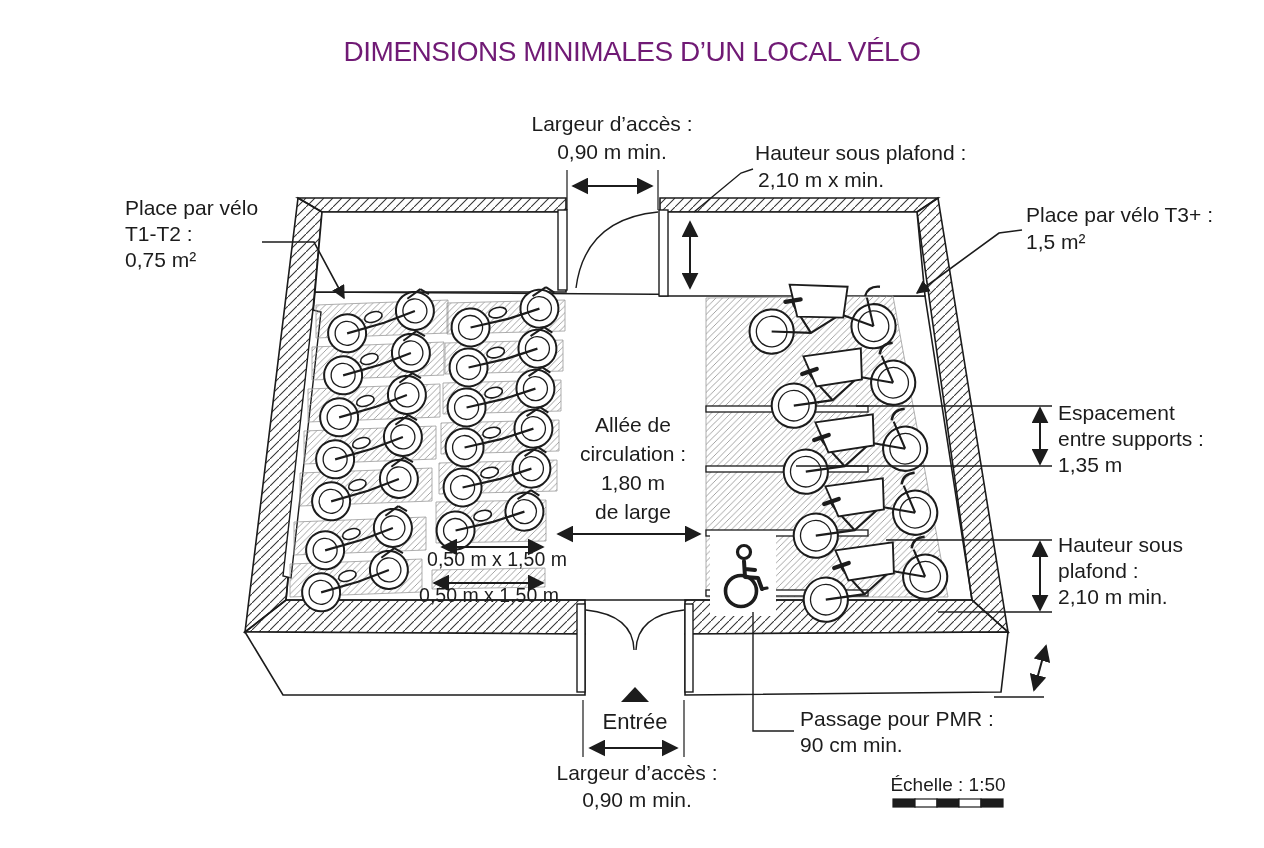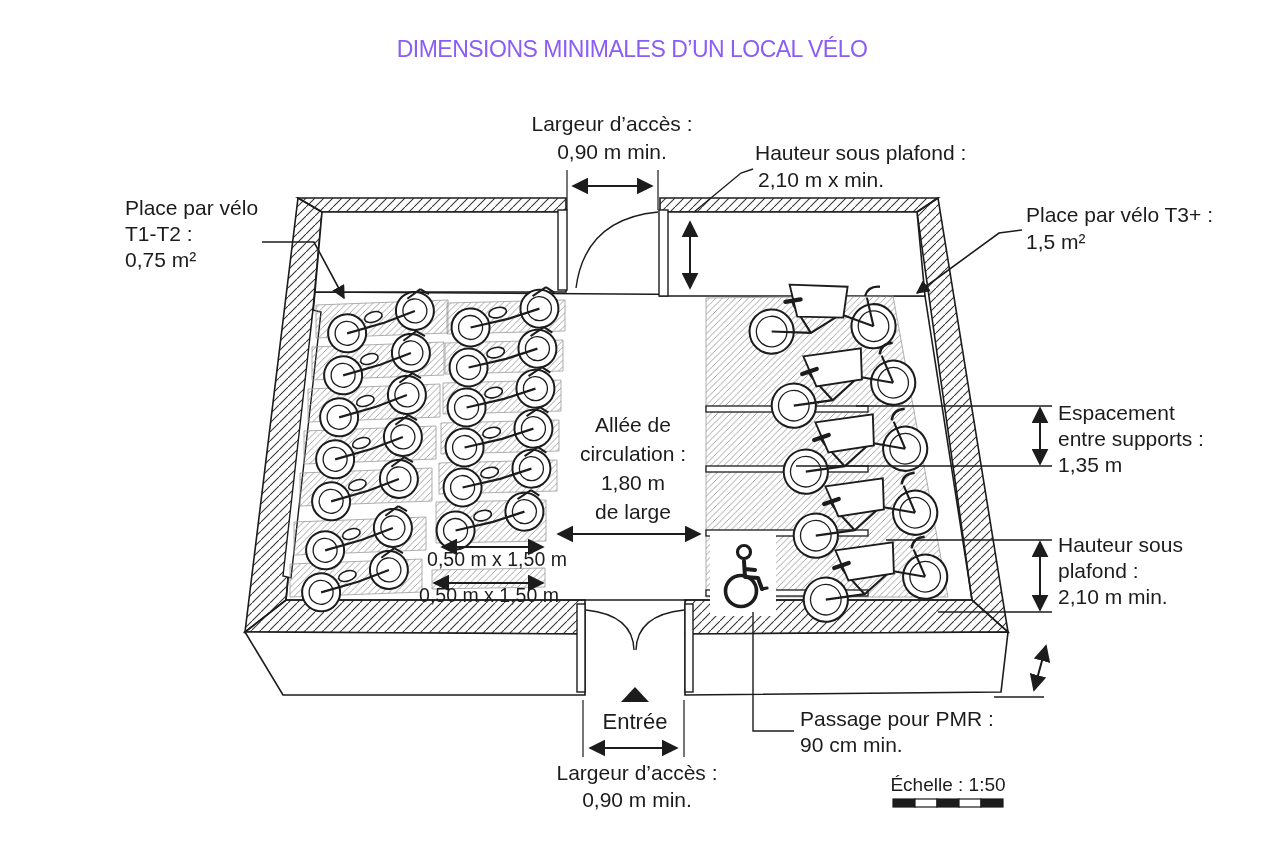--- a/index.html
+++ b/index.html
@@ -1,19 +1,19 @@
 <!DOCTYPE html>
 <html><head>
 <meta charset="utf-8">
 <style>
   html,body{margin:0;padding:0;background:#ffffff;}
   .page{position:relative;width:1264px;height:848px;background:#ffffff;overflow:hidden;
         font-family:"Liberation Sans",sans-serif;}
   .title{position:absolute;top:36px;left:0;width:100%;text-align:center;margin:0;
-         font-size:23px;font-weight:500;letter-spacing:-0.5px;color:#8b5cf6;}
+         font-size:28px;font-weight:500;letter-spacing:-0.5px;color:#701a75;}
   svg{position:absolute;top:0;left:0;}
   svg text{fill:#1c1c1c;font-family:"Liberation Sans",sans-serif;}
   .lbl{font-size:21px;}
   .lbl-sm{font-size:19.5px;}
   .mid{text-anchor:middle;}
 </style>
 </head>
 <body>
 
 <div class="page">

